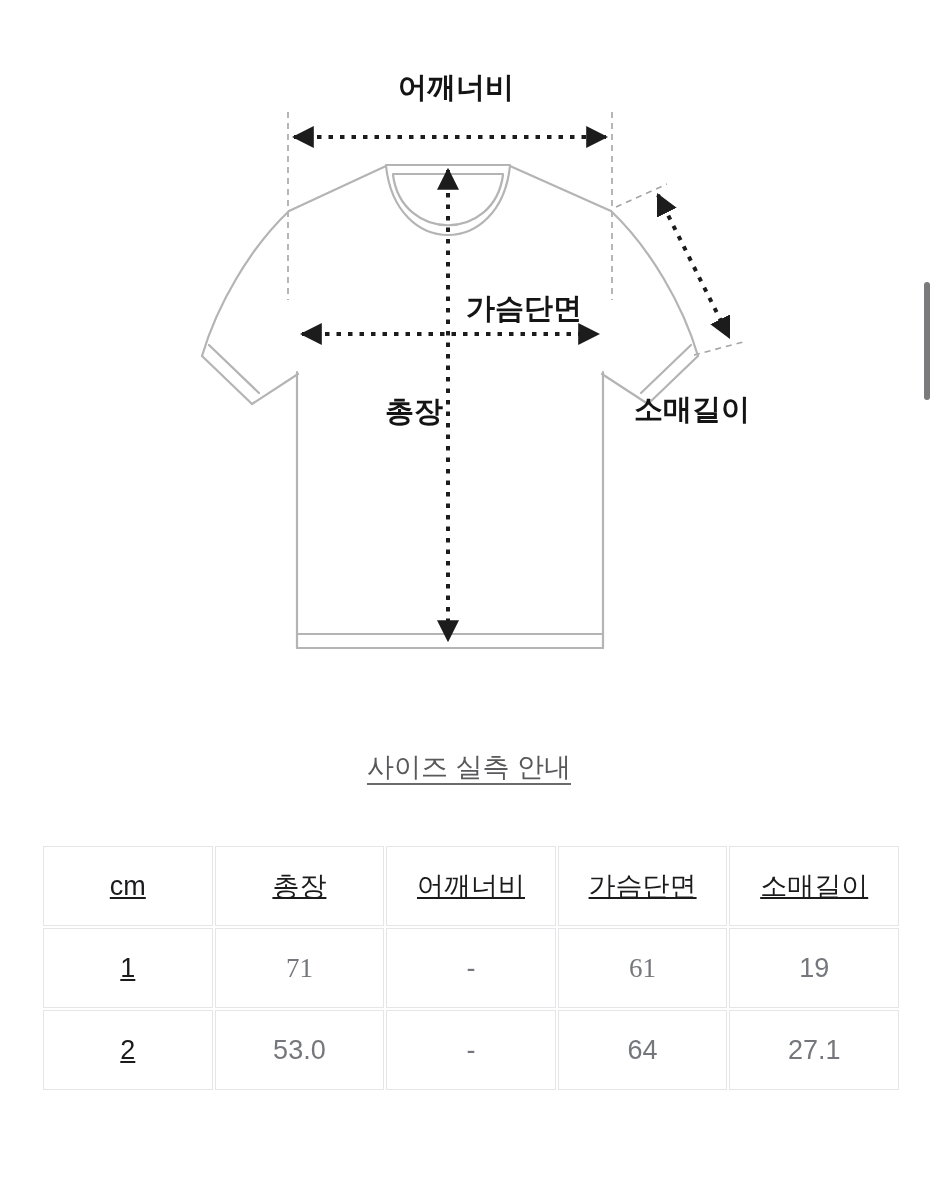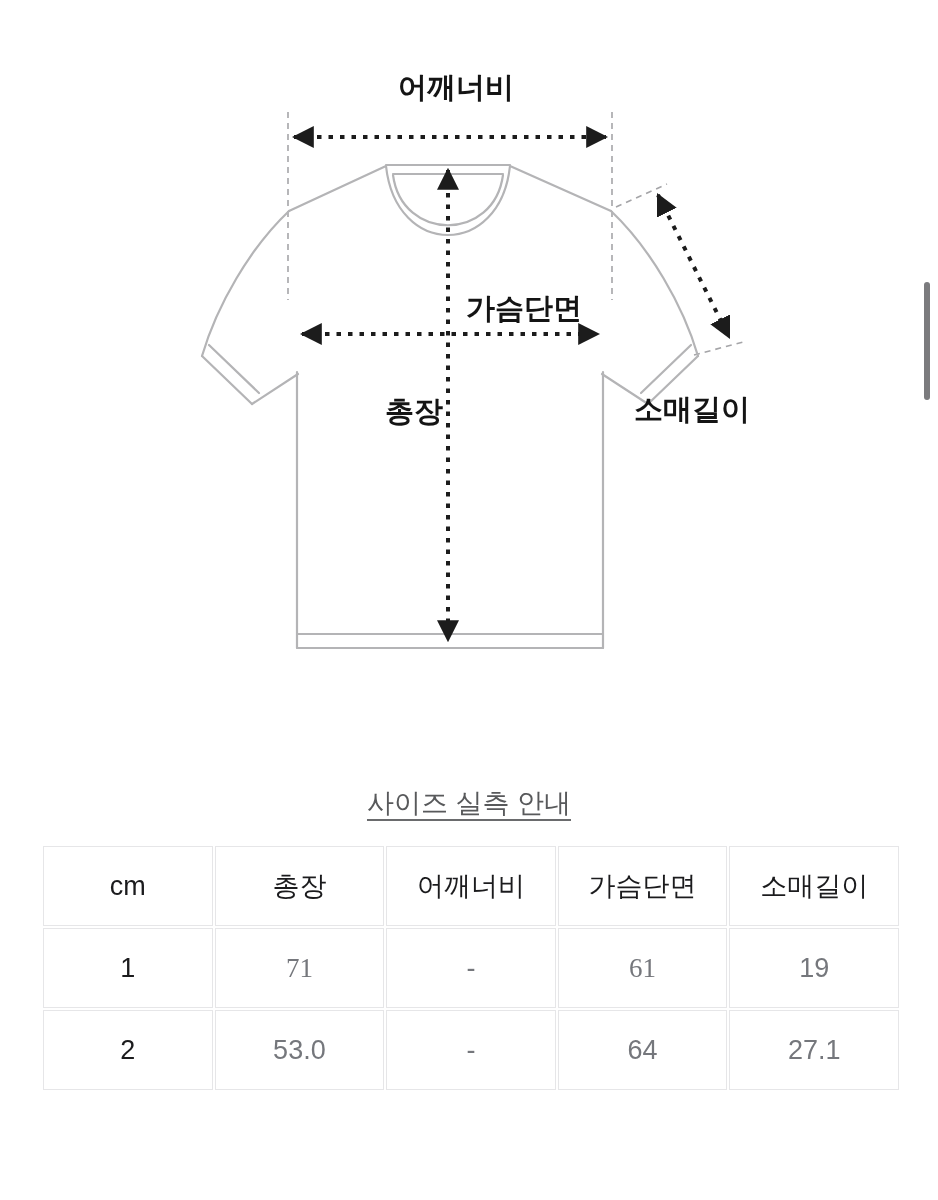--- a/index.html
+++ b/index.html
@@ -13,21 +13,21 @@
   }
   
   .diagram{position:absolute;top:0;left:0;}
   .diagram text{
     font-family:"Liberation Sans","DejaVu Sans",sans-serif;
     font-weight:bold;font-size:29px;fill:#141414;
   }
   
   .links-row{
     position:absolute;top:749px;left:0;width:938px;
-    display:flex;justify-content:center;align-items:baseline;gap:15px;margin-top:36px;
+    display:flex;justify-content:center;align-items:baseline;gap:15px;
   }
   .size-link{
     font-size:27px;color:#58595b;cursor:pointer;
     text-decoration:underline;text-underline-offset:7px;
     text-decoration-thickness:2px;text-decoration-color:#6a6b6d;
     white-space:nowrap;
   }
   
   .size-table-wrap{position:absolute;top:844px;left:41px;width:860px;}
   table.size-table{
@@ -36,21 +36,21 @@
     table-layout:fixed;
   }
   table.size-table th,table.size-table td{
     border:1px solid #e6e6e8;
     height:78px;
     text-align:center;vertical-align:middle;
     font-size:27px;
     background:#ffffff;
     padding:0;
   }
-  .cell-head{color:#1b1b1d;font-weight:500;}
+  .cell-head{color:#1b1b1d;font-weight:500;text-decoration:underline;}
   .cell-val{color:#75777c;font-weight:400;}
   td.hl{background:#e8edf9;font-family:Liberation Serif, serif;}
   
   .scrollbar-thumb{
     position:absolute;left:924px;top:282px;
     width:6px;height:118px;
     background:#7b7b7e;border-radius:3px;
   }
 </style>
 </head>

